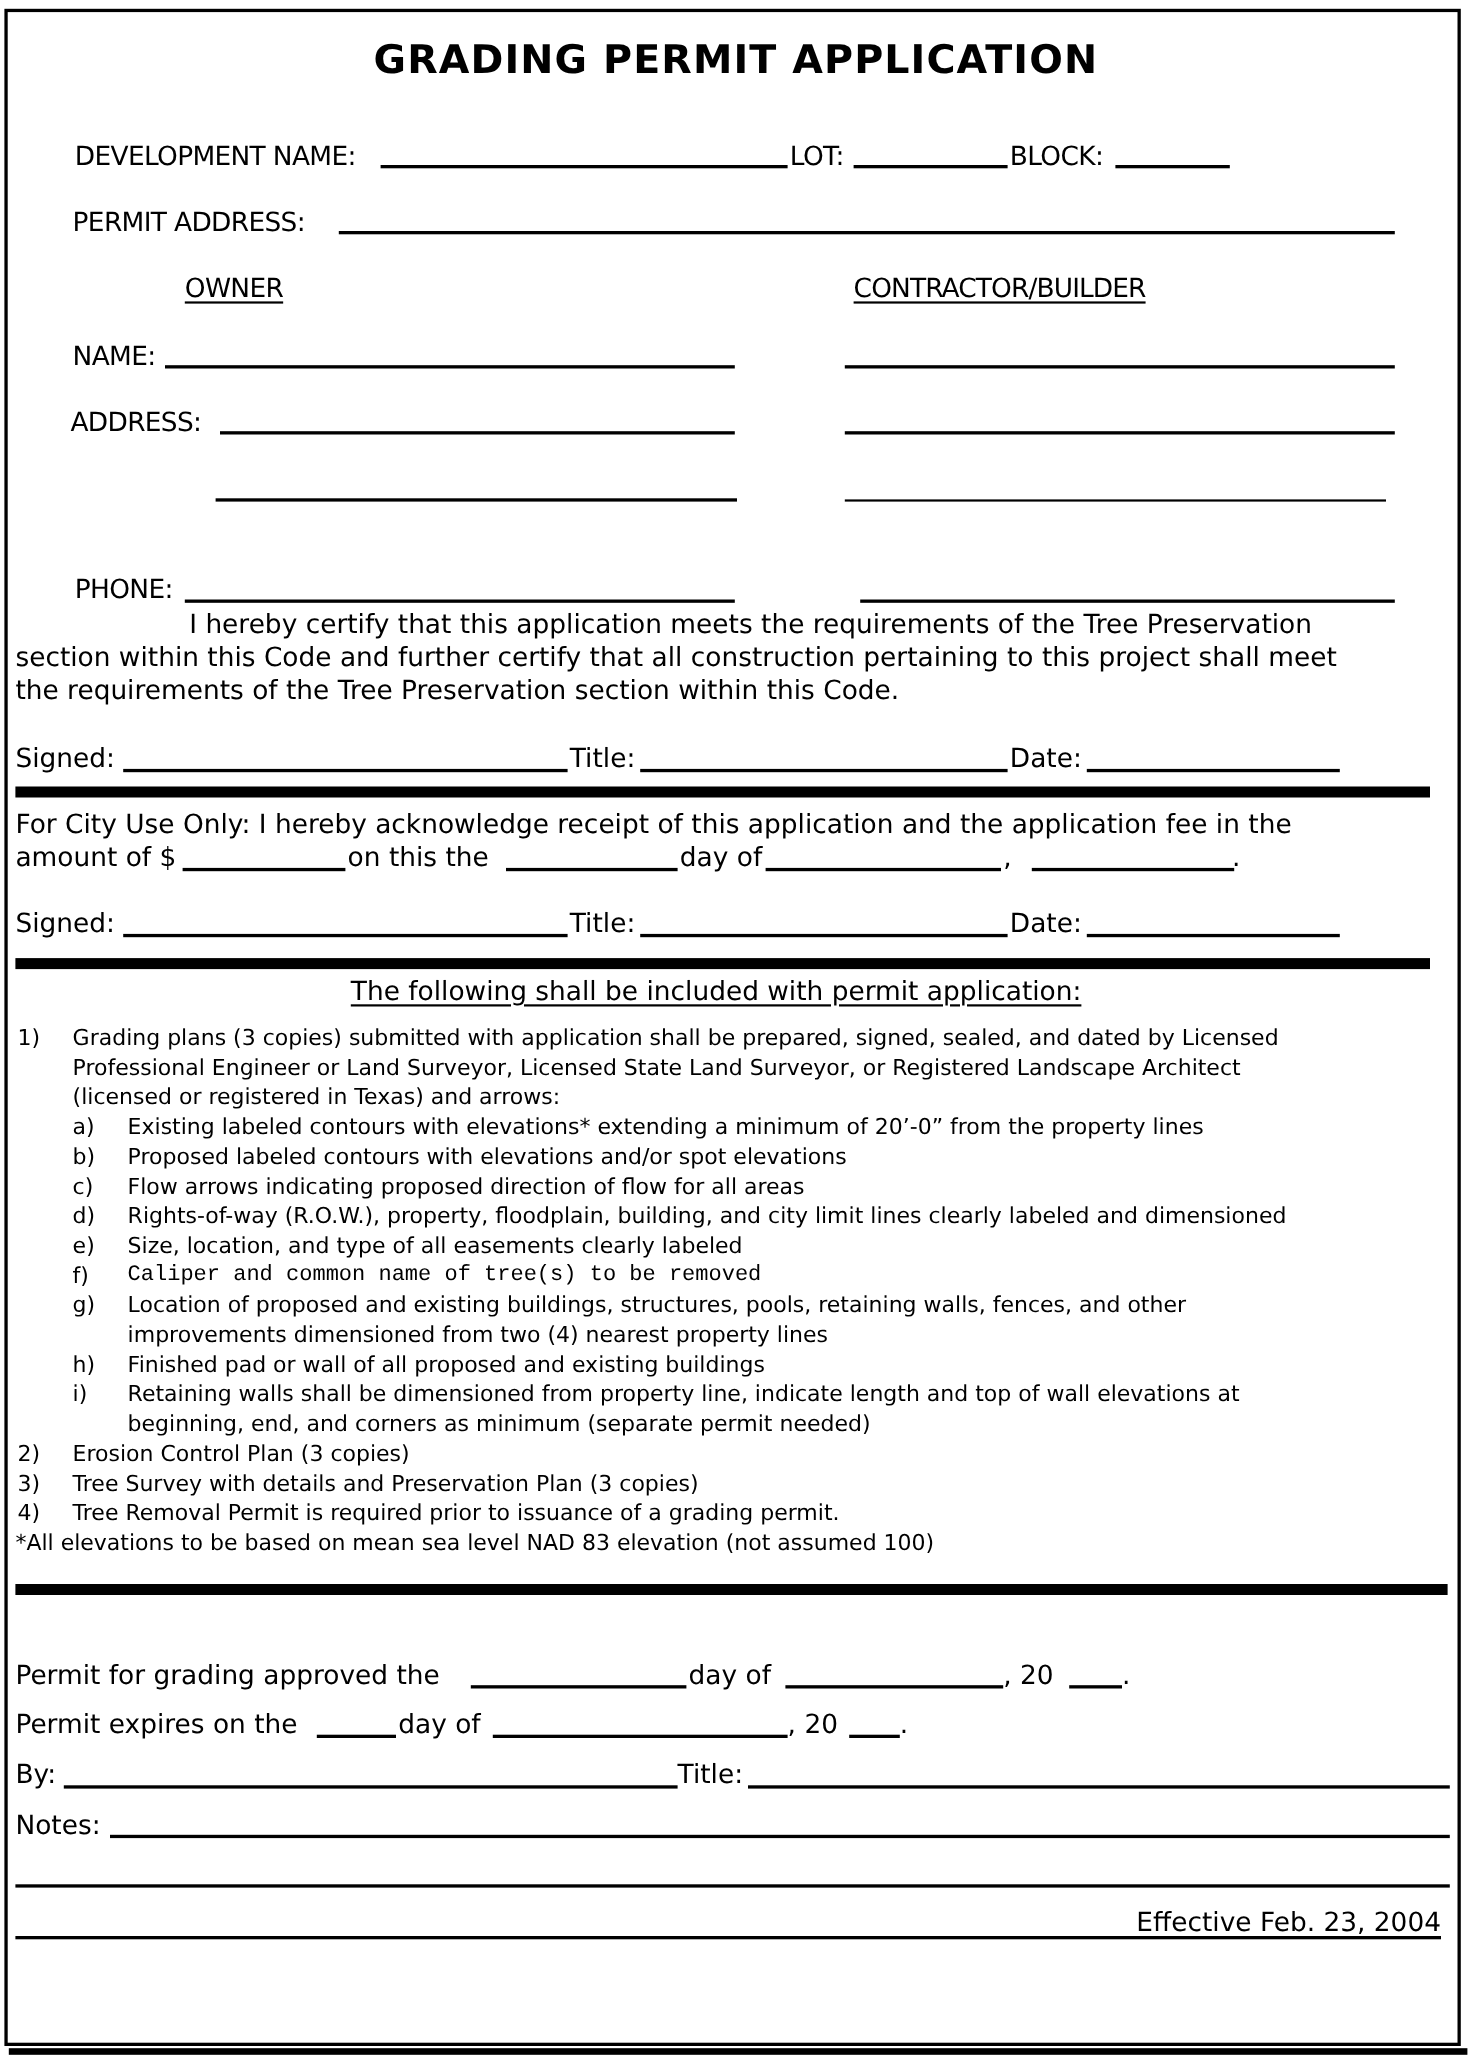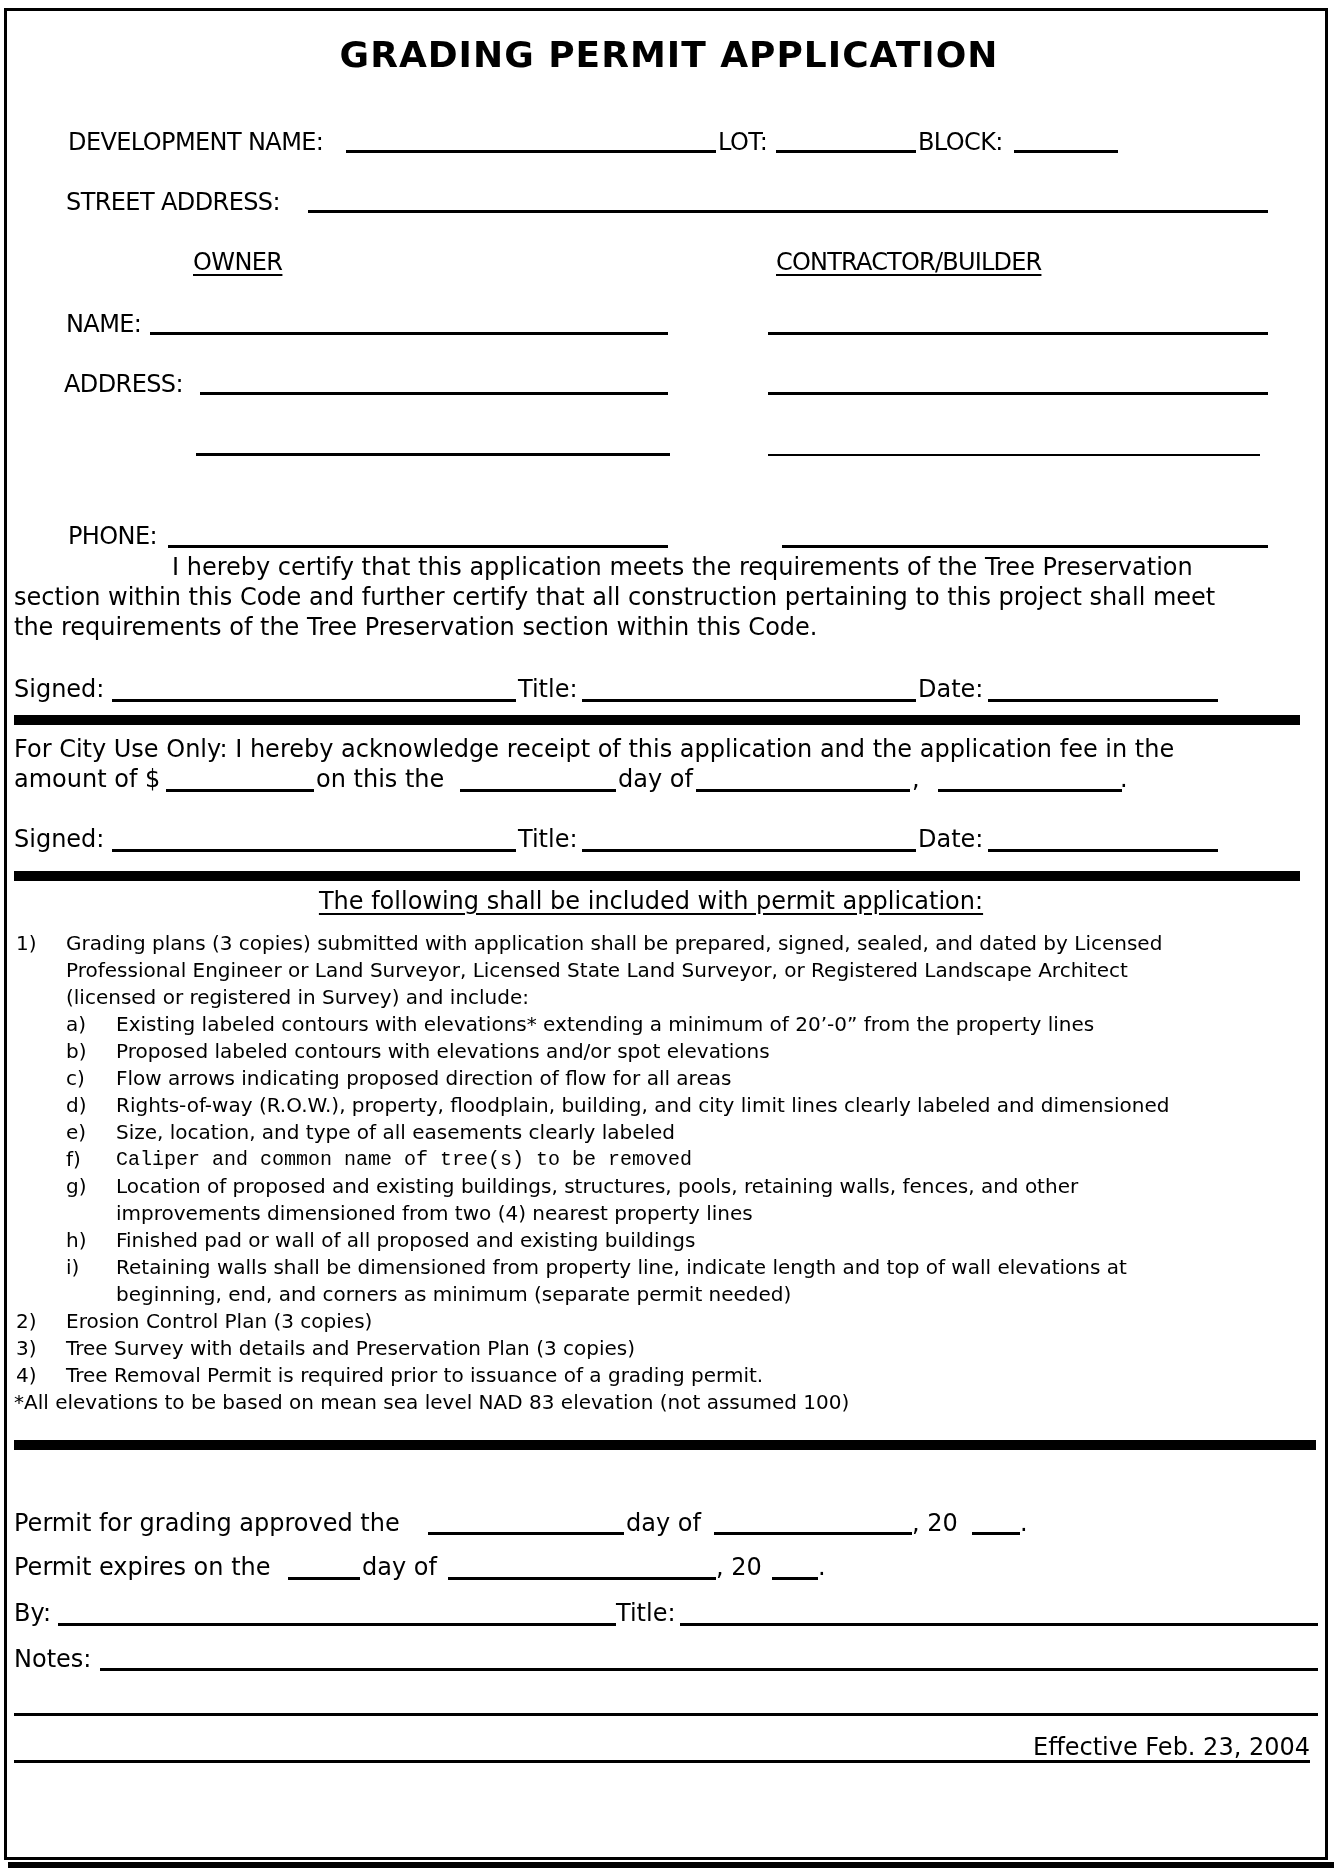--- a/index.html
+++ b/index.html
@@ -27,24 +27,24 @@
 
 <div class="abs title">GRADING PERMIT APPLICATION</div>
 
 <div class="abs lbl" style="left:68px; top:128px; letter-spacing:-0.6px;">DEVELOPMENT NAME:</div>
 <div class="line" style="left:346px; top:150px; width:370px;"></div>
 <div class="abs lbl" style="left:718px; top:128px; letter-spacing:-0.6px;">LOT:</div>
 <div class="line" style="left:776px; top:150px; width:140px;"></div>
 <div class="abs lbl" style="left:918px; top:128px; letter-spacing:-0.6px;">BLOCK:</div>
 <div class="line" style="left:1014px; top:150px; width:104px;"></div>
 
-<div class="abs lbl" style="left:66px; top:188px; letter-spacing:-0.6px;">STREET ADDRESS:</div>
+<div class="abs lbl" style="left:66px; top:188px; letter-spacing:-0.6px;">PERMIT ADDRESS:</div>
 <div class="line" style="left:308px; top:210px; width:960px;"></div>
 
-<div class="abs lbl ul" style="left:168px; top:248px; letter-spacing:-0.6px;margin-left:25px;">OWNER</div>
+<div class="abs lbl ul" style="left:168px; top:248px; letter-spacing:-0.6px;">OWNER</div>
 <div class="abs lbl ul" style="left:776px; top:248px; letter-spacing:-0.8px;">CONTRACTOR/BUILDER</div>
 
 <div class="abs lbl" style="left:66px; top:310px; letter-spacing:-0.6px;">NAME:</div>
 <div class="line" style="left:150px; top:332px; width:518px;"></div>
 <div class="line" style="left:768px; top:332px; width:500px;"></div>
 
 <div class="abs lbl" style="left:64px; top:370px; letter-spacing:-0.6px;">ADDRESS:</div>
 <div class="line" style="left:200px; top:392px; width:468px;"></div>
 <div class="line" style="left:768px; top:392px; width:500px;"></div>
 <div class="line" style="left:196px; top:453px; width:474px;"></div>
@@ -87,21 +87,21 @@
 
 <div class="bar" style="left:14px; top:871px; width:1286px;"></div>
 
 <div class="abs body-text ul" style="left:0; width:1302px; text-align:center; top:886px;">The following shall be included with permit application:</div>
 
 <div id="req-list" class="req">
     <div>
       <span class="abs req" style="left: 16px; top: 930px;">1)</span>
       <span class="abs req" style="left: 66px; top: 930px;">Grading plans (3 copies) submitted with application shall be prepared, signed, sealed, and dated by Licensed</span>
       <span class="abs req" style="left: 66px; top: 957px;">Professional Engineer or Land Surveyor, Licensed State Land Surveyor, or Registered Landscape Architect</span>
-      <span class="abs req" style="left: 66px; top: 984px;">(licensed or registered in Survey) and include:</span>
+      <span class="abs req" style="left: 66px; top: 984px;">(licensed or registered in Texas) and arrows:</span>
     </div>
     <div>
       <span class="abs req" style="left: 66px; top: 1011px;">a)</span>
       <span class="abs req" style="left: 116px; top: 1011px;">Existing labeled contours with elevations* extending a minimum of 20’-0” from the property lines</span>
     </div>
     <div>
       <span class="abs req" style="left: 66px; top: 1038px;">b)</span>
       <span class="abs req" style="left: 116px; top: 1038px;">Proposed labeled contours with elevations and/or spot elevations</span>
     </div>
     <div>

